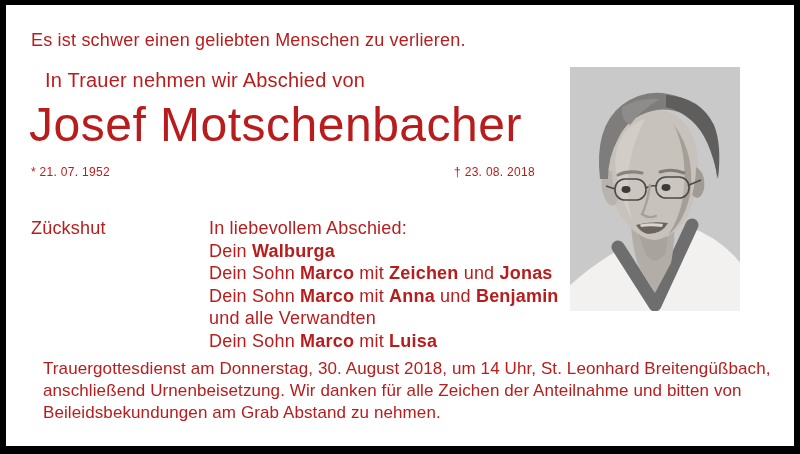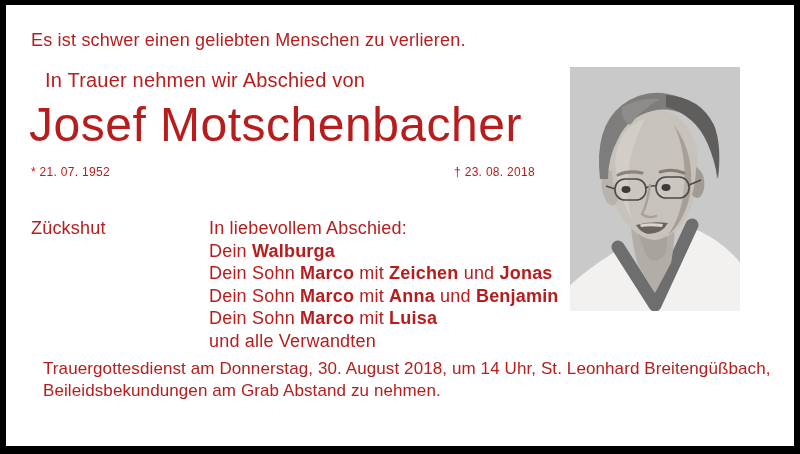--- a/index.html
+++ b/index.html
@@ -43,26 +43,27 @@
     <span>† 23. 08. 2018</span>
   </div>
 
   <div class="abs hometown">Zückshut</div>
 
   <div class="abs memorial">
       <div class="mem-line"><span>In liebevollem Abschied:</span></div>
       <div class="mem-line"><span>Dein </span><span class="b">Walburga</span></div>
       <div class="mem-line"><span>Dein Sohn </span><span class="b">Marco</span><span> mit </span><span class="b">Zeichen</span><span> und </span><span class="b">Jonas</span></div>
       <div class="mem-line"><span>Dein Sohn </span><span class="b">Marco</span><span> mit </span><span class="b">Anna</span><span> und </span><span class="b">Benjamin</span></div>
+      <div class="mem-line"><span>und alle Verwandten</span></div>
       <div class="mem-line"><span>Dein Sohn </span><span class="b">Marco</span><span> mit </span><span class="b">Luisa</span></div>
-      <div class="mem-line"><span>und alle Verwandten</span></div>
     </div>
 
   <div class="abs funeral">
       <div class="fun-line">Trauergottesdienst am Donnerstag, 30. August 2018, um 14 Uhr, St. Leonhard Breitengüßbach,</div>
+      <div class="fun-line">anschließend Urnenbeisetzung. Wir danken für alle Zeichen der Anteilnahme und bitten von</div>
       <div class="fun-line">Beileidsbekundungen am Grab Abstand zu nehmen.</div>
     </div>
 
   <div class="abs photo">
     <svg viewBox="0 0 170 244" xmlns="http://www.w3.org/2000/svg">
 
       <rect x="0" y="0" width="170" height="244" fill="#c9c9c9"></rect>
 
       <path d="M -2 244 L -2 220 Q 22 198 50 182 L 85 240 L 120 160 Q 152 172 172 198 L 172 244 Z" fill="#f2f1ef"></path>
 

